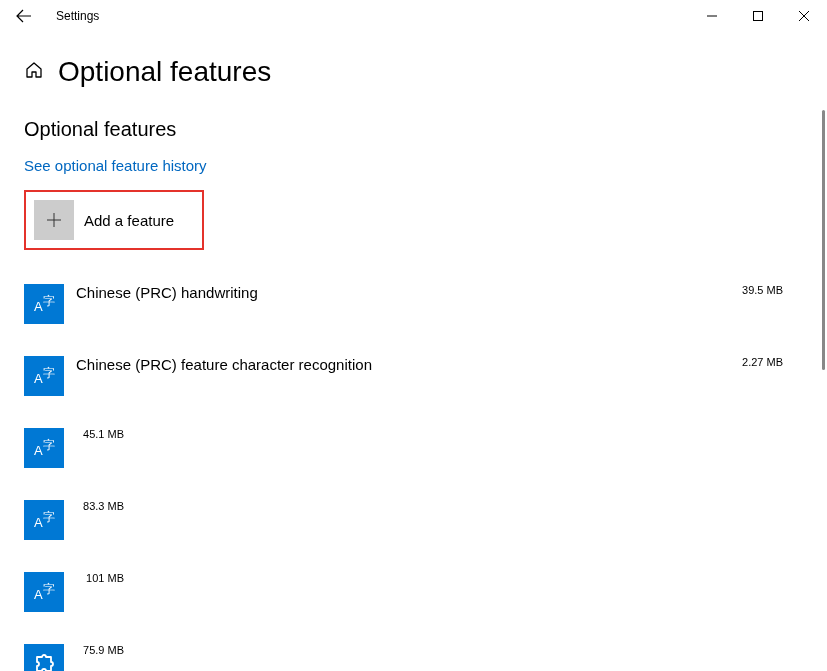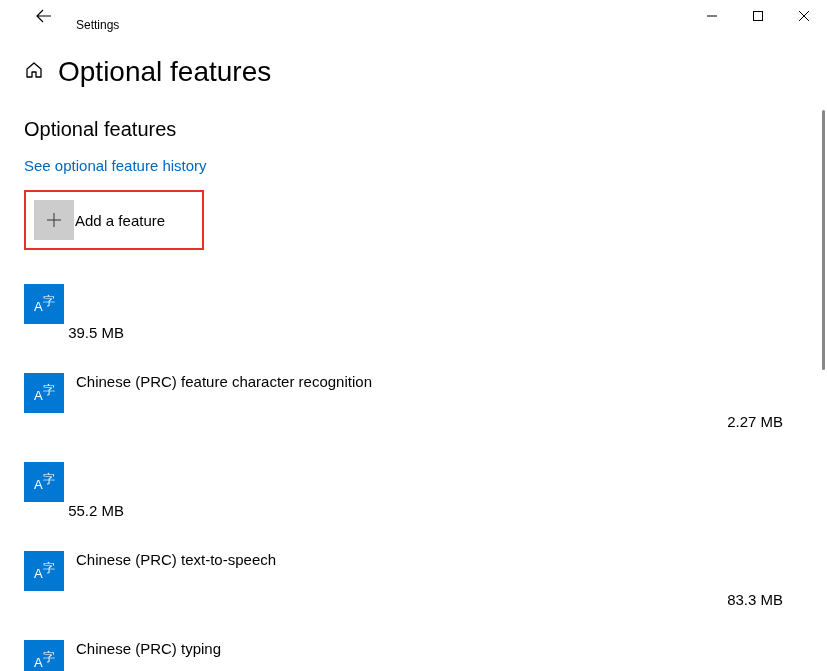--- a/index.html
+++ b/index.html
@@ -1,40 +1,40 @@
 <!DOCTYPE html>
 <html><head>
   <meta charset="utf-8">
   <style>
     * { margin: 0; padding: 0; box-sizing: border-box; font-family: "Segoe UI", Arial, sans-serif; }
     body { background: #fff; width: 827px; height: 671px; overflow: hidden; position: relative; }
-    .title-bar { display: flex; align-items: flex-end; height: 32px; padding-left: 20px; }
+    .title-bar { display: flex; align-items: center; height: 32px; }
     .back-btn { width: 48px; height: 32px; display: flex; align-items: center; justify-content: center; }
     .back-btn svg { width: 16px; height: 16px; }
     .app-title { font-size: 12px; color: #000; margin-left: 8px; }
     .window-controls { margin-left: auto; display: flex; }
     .win-ctrl { width: 46px; height: 32px; display: flex; align-items: center; justify-content: center; }
     .win-ctrl svg { width: 10px; height: 10px; }
     .header { display: flex; align-items: center; padding: 24px 24px 16px 24px; gap: 14px; }
     .home-icon svg { width: 20px; height: 20px; }
     .page-title { font-size: 28px; font-weight: 400; color: #000; }
     .content { padding: 0 24px; }
     .section-title { font-size: 20px; font-weight: 400; margin-top: 14px; margin-bottom: 16px; }
     .link { color: #0067c0; font-size: 15px; cursor: pointer; display: inline-block; margin-bottom: 16px; }
     .add-feature-box { border: 2px solid #e4322b; padding: 6px; display: flex; align-items: center; width: 180px; margin-bottom: 24px; }
-    .add-feature-inner { display: flex; align-items: center; gap: 1px; padding: 2px; }
+    .add-feature-inner { display: flex; align-items: center; gap: 10px; padding: 2px; }
     .plus-tile { width: 40px; height: 40px; background: #cccccc; display: flex; align-items: center; justify-content: center; }
     .plus-tile svg { width: 16px; height: 16px; }
     .add-feature-label { font-size: 15px; color: #000; }
     .feature-list { }
     .feature-row { display: flex; align-items: flex-start; padding: 10px 0 22px 0; }
     .feature-icon { width: 40px; height: 40px; background: #0078d4; display: flex; align-items: center; justify-content: center; flex-shrink: 0; }
     .feature-icon svg { width: 26px; height: 26px; }
     .feature-name { font-size: 15px; margin-left: 12px; flex: 1; padding-top: 0px; }
-    .feature-size { font-size: 15px; width: 80px; text-align: right; padding-right: 20px; padding-top: 0px; margin-top: 40px; }
+    .feature-size { font-size: 11px; width: 80px; text-align: right; padding-right: 20px; padding-top: 0px; }
     .scrollbar { position: absolute; right: 2px; top: 110px; width: 3px; height: 260px; background: #888; border-radius: 2px; }
   </style>
 </head>
 <body>
 
 <div class="title-bar">
   <div class="back-btn">
     <svg viewBox="0 0 16 16">
         <path d="M7 2 L1 8 L7 14 M1 8 L15 8" stroke="#000" stroke-width="1.2" fill="none"></path>
       </svg>
@@ -88,20 +88,21 @@
   <div class="feature-list" id="feature-list">
       <div class="feature-row">
         <div class="feature-icon">
           <svg viewBox="0 0 26 26">
             <g fill="none" stroke="#fff" stroke-width="1.6">
               <text x="3" y="20" font-size="13" fill="#fff" stroke="none" font-family="Arial">A</text>
               <text x="12" y="14" font-size="12" fill="#fff" stroke="none" font-family="sans-serif">字</text>
             </g>
           </svg>
         </div>
+        <div class="feature-name">Chinese (PRC) handwriting</div>
         <div class="feature-size">39.5 MB</div>
       </div>
       <div class="feature-row">
         <div class="feature-icon">
           <svg viewBox="0 0 26 26">
             <g fill="none" stroke="#fff" stroke-width="1.6">
               <text x="3" y="20" font-size="13" fill="#fff" stroke="none" font-family="Arial">A</text>
               <text x="12" y="14" font-size="12" fill="#fff" stroke="none" font-family="sans-serif">字</text>
             </g>
           </svg>
@@ -111,44 +112,42 @@
       </div>
       <div class="feature-row">
         <div class="feature-icon">
           <svg viewBox="0 0 26 26">
             <g fill="none" stroke="#fff" stroke-width="1.6">
               <text x="3" y="20" font-size="13" fill="#fff" stroke="none" font-family="Arial">A</text>
               <text x="12" y="14" font-size="12" fill="#fff" stroke="none" font-family="sans-serif">字</text>
             </g>
           </svg>
         </div>
-        <div class="feature-size">55.2 MB</div>
+        <div class="feature-size">45.1 MB</div>
       </div>
       <div class="feature-row">
         <div class="feature-icon">
           <svg viewBox="0 0 26 26">
             <g fill="none" stroke="#fff" stroke-width="1.6">
               <text x="3" y="20" font-size="13" fill="#fff" stroke="none" font-family="Arial">A</text>
               <text x="12" y="14" font-size="12" fill="#fff" stroke="none" font-family="sans-serif">字</text>
             </g>
           </svg>
         </div>
-        <div class="feature-name">Chinese (PRC) text-to-speech</div>
         <div class="feature-size">83.3 MB</div>
       </div>
       <div class="feature-row">
         <div class="feature-icon">
           <svg viewBox="0 0 26 26">
             <g fill="none" stroke="#fff" stroke-width="1.6">
               <text x="3" y="20" font-size="13" fill="#fff" stroke="none" font-family="Arial">A</text>
               <text x="12" y="14" font-size="12" fill="#fff" stroke="none" font-family="sans-serif">字</text>
             </g>
           </svg>
         </div>
-        <div class="feature-name">Chinese (PRC) typing</div>
         <div class="feature-size">101 MB</div>
       </div>
       <div class="feature-row">
         <div class="feature-icon">
           <svg viewBox="0 0 26 26">
             <path d="M6 6 h5 a2 2 0 1 1 4 0 h5 v5 a2 2 0 1 1 0 4 v5 h-5 a2 2 0 1 0 -4 0 h-5 v-5 a2 2 0 1 0 0 -4 z" fill="none" stroke="#fff" stroke-width="1.8" stroke-linejoin="round"></path>
           </svg>
         </div>
         <div class="feature-size">75.9 MB</div>
       </div>

